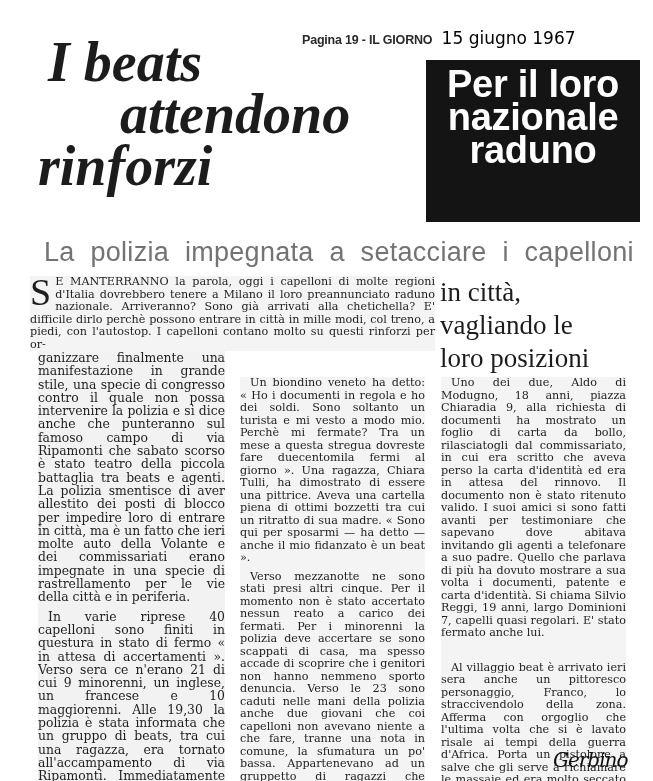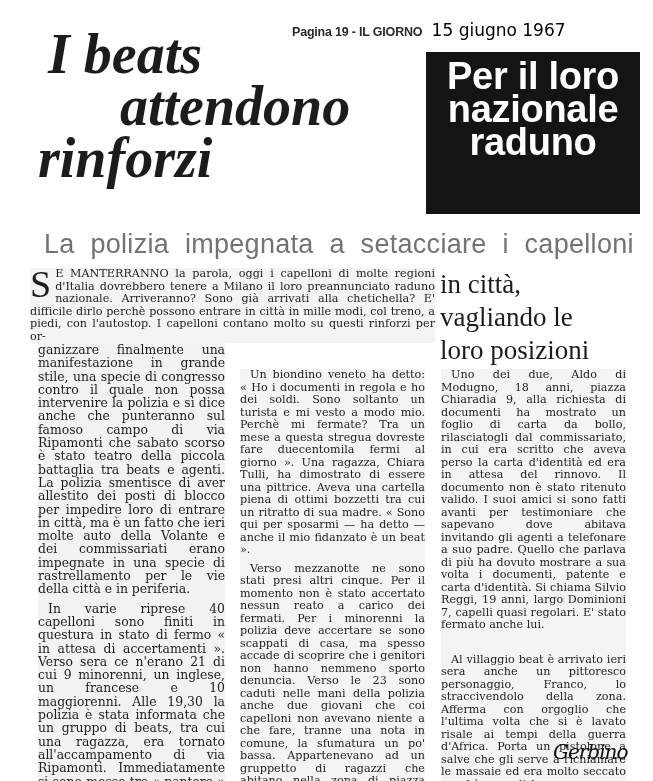--- a/index.html
+++ b/index.html
@@ -1,18 +1,18 @@
 <!DOCTYPE html>
 <html><head>
 <meta charset="utf-8">
 <style>
   html, body { margin: 0; padding: 0; background: #ffffff; }
   body { width: 653px; height: 781px; position: relative; overflow: hidden; color: #1a1a1a; }
-  .abs { position: absolute; }
-  .page-line { left: 292px; top: 20px; font-family: "Liberation Sans", sans-serif; font-weight: bold; font-size: 12.5px; color: #2a2a2a; letter-spacing: -0.2px; white-space: nowrap; text-align: right; }
+  .abs { position: absolute; margin-top: 8px; }
+  .page-line { left: 302px; top: 20px; font-family: "Liberation Sans", sans-serif; font-weight: bold; font-size: 12.5px; color: #2a2a2a; letter-spacing: -0.2px; white-space: nowrap; text-align: right; }
   .page-line .date { font-family: "DejaVu Sans", sans-serif; font-weight: normal; font-size: 17px; color: #000; margin-left: 6px; letter-spacing: 0; }
   .headline { left: 38px; top: 28px; font-family: "Liberation Serif", serif; font-style: italic; font-weight: bold; font-size: 56px; line-height: 52px; color: #1c1c1c; }
   .headline div { white-space: nowrap; }
   .headline .l1 { padding-left: 10px; }
   .headline .l2 { padding-left: 82px; text-align: center; }
   .headline .l3 { padding-left: 0; }
   .kicker { left: 426px; top: 52px; width: 214px; height: 162px; background: #141414; color: #ffffff; font-family: "Liberation Sans", sans-serif; font-weight: bold; font-size: 38px; line-height: 33px; text-align: center; padding-top: 8px; box-sizing: border-box; letter-spacing: -0.3px; }
   .subhead { left: 44px; top: 229px; font-family: Liberation Sans, sans-serif; font-size: 27px; color: #737373; white-space: nowrap; letter-spacing: 0.3px; word-spacing: 8px; }
   .subhead2 { left: 440px; top: 268px; width: 200px; font-family: "Liberation Serif", serif; font-size: 27px; line-height: 33px; color: #1c1c1c; text-align: left; }
   .col { font-family: "DejaVu Serif", serif; font-size: 11.2px; line-height: 12.5px; color: #1e1e1e; text-align: justify; hyphens: manual; background: #f4f4f4; }

